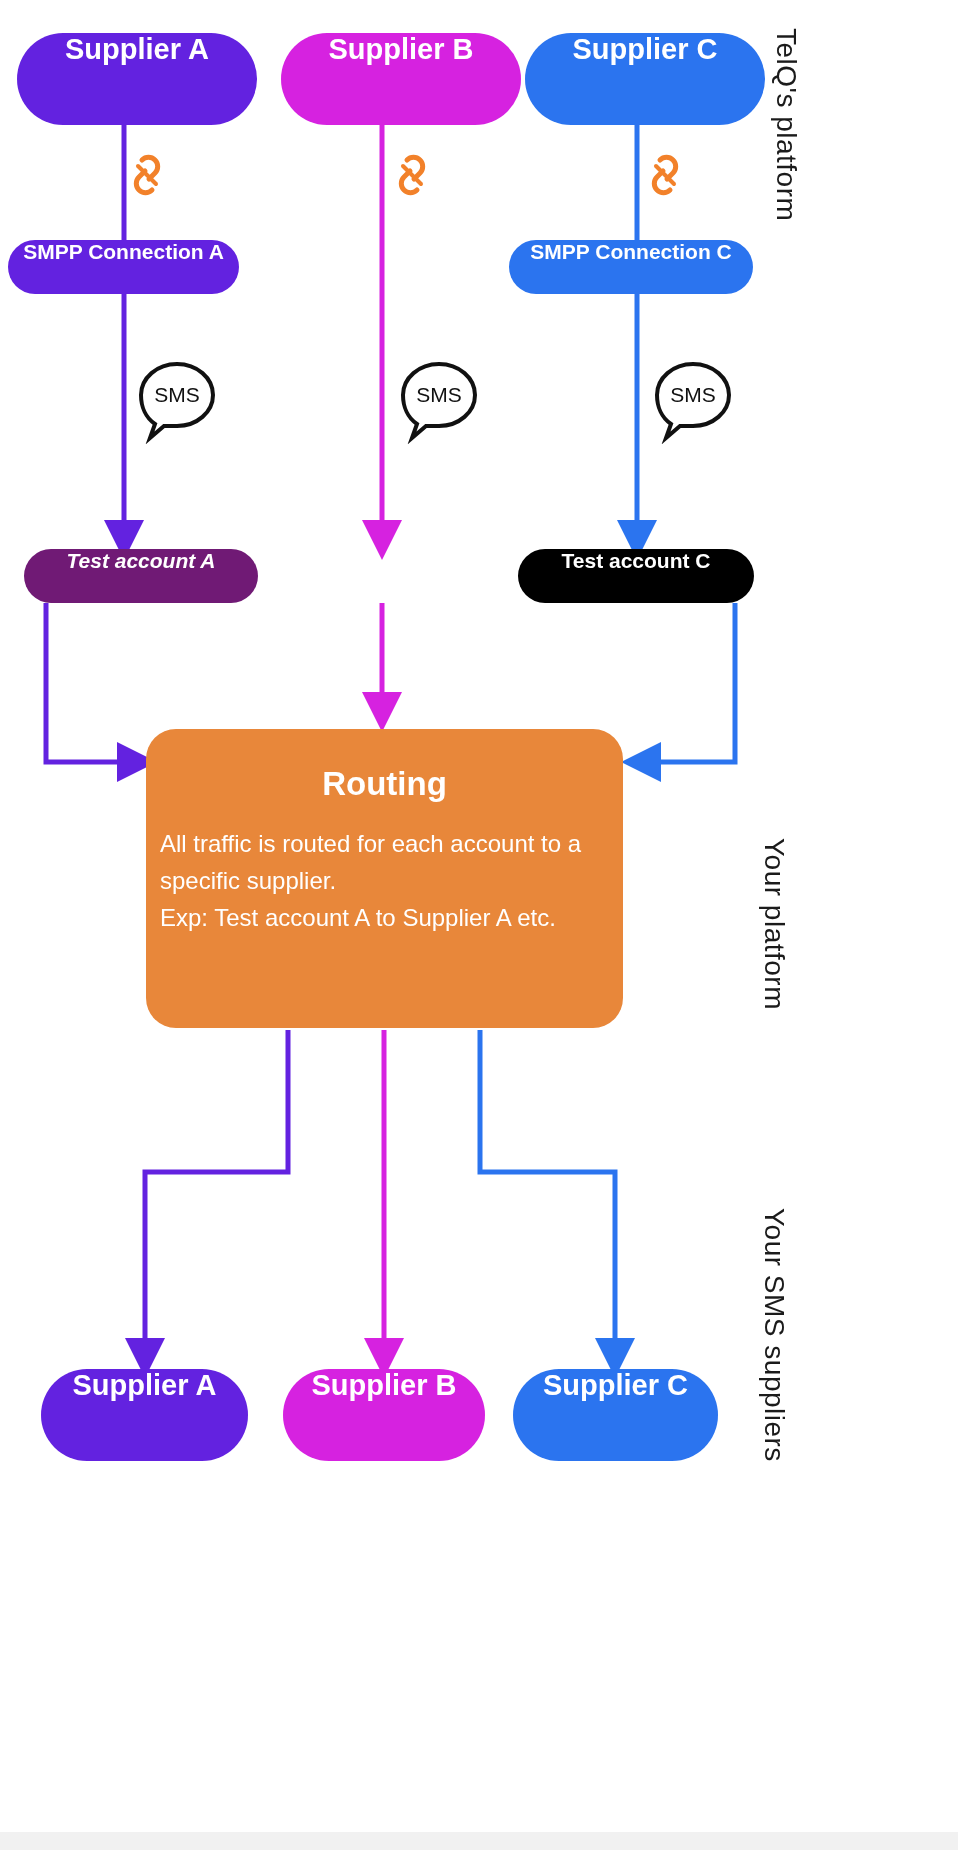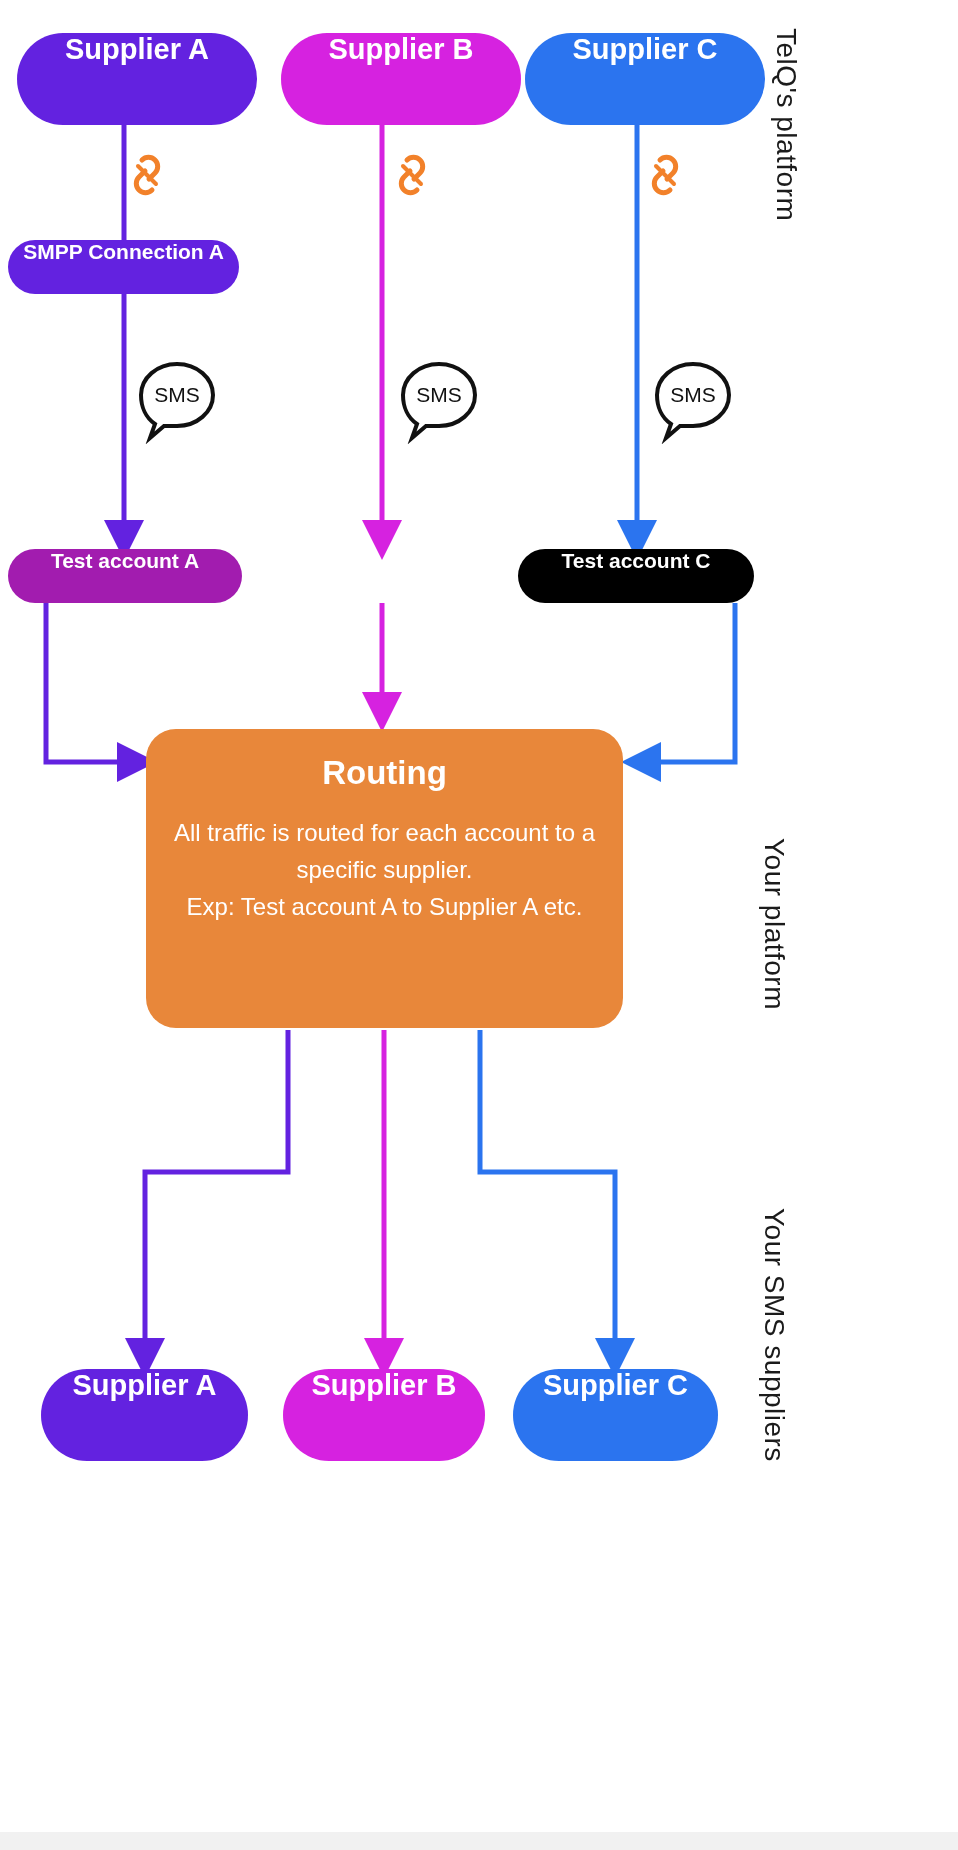--- a/index.html
+++ b/index.html
@@ -66,21 +66,21 @@
   #smpp-a { left: 8px;   top: 225px; width: 231px; background: #6322e0; }
   #smpp-b { left: 257px; top: 225px; width: 237px; background: #d622e0; }
   #smpp-c { left: 509px; top: 225px; width: 244px; background: #2b74ef; }
 
   
   .test-acct {
     height: 54px;
     font-size: 21px;
     border-radius: 27px;
   }
-  #test-a { left: 8px;   top: 549px; width: 234px; background: #a21caf; }
+  #test-a { left: 24px;   top: 549px; width: 234px; background: #701a75; font-style: italic; }
   #test-b { left: 262px; top: 549px; width: 239px; background: #d622e0; }
   #test-c { left: 518px; top: 549px; width: 236px; background: #000000; }
 
   
   .supplier-bottom {
     height: 92px;
     font-size: 29px;
     border-radius: 46px;
   }
   #sup-a-bot { left: 41px;  top: 1369px; width: 207px; background: #6322e0; }
@@ -95,32 +95,32 @@
     width: 477px;
     height: 299px;
     background: #e8873a;
     border-radius: 30px;
     z-index: 3;
     color: #ffffff;
     display: flex;
     flex-direction: column;
     align-items: center;
     justify-content: flex-start;
-    padding-top: 25px;
+    padding-top: 36px;
     box-sizing: border-box;
   }
   #routing-title {
     font-size: 33px;
     font-weight: bold;
     margin-bottom: 22px;
   }
   #routing-desc {
     font-size: 24px;
     line-height: 1.55;
-    text-align: center;
+    text-align: left;
     padding: 0 14px;
     white-space: pre-line;
   }
 
   
   .link-icon {
     position: absolute;
     z-index: 4;
     width: 50px;
     height: 50px;
@@ -246,20 +246,23 @@
     <g stroke="#f2812a" stroke-width="5" fill="none" stroke-linecap="round">
       <path d="M20,10 a9,9 0 0 1 13,13 l-6,6"></path>
       <path d="M30,40 a9,9 0 0 1 -13,-13 l6,-6"></path>
       <path d="M16,16 l18,18" stroke-width="4"></path>
     </g>
   </svg>
 
   <div class="node smpp" id="smpp-a">
     <span>SMPP Connection A</span>
   </div>
+  <div class="node smpp" id="smpp-c">
+    <span>SMPP Connection C</span>
+  </div>
 
   <div class="sms-bubble" id="sms-a">
     <svg viewBox="0 0 86 86" width="86" height="86">
       <path d="M43,6 C63,6 79,20 79,37 C79,54 63,68 43,68 L30,68 L16,80 L21,66 C12,60 7,49 7,37 C7,20 23,6 43,6 Z" fill="#ffffff" stroke="#111111" stroke-width="4"></path>
     </svg>
     <div class="sms-text">SMS</div>
   </div>
   <div class="sms-bubble" id="sms-b">
     <svg viewBox="0 0 86 86" width="86" height="86">
       <path d="M43,6 C63,6 79,20 79,37 C79,54 63,68 43,68 L30,68 L16,80 L21,66 C12,60 7,49 7,37 C7,20 23,6 43,6 Z" fill="#ffffff" stroke="#111111" stroke-width="4"></path>

